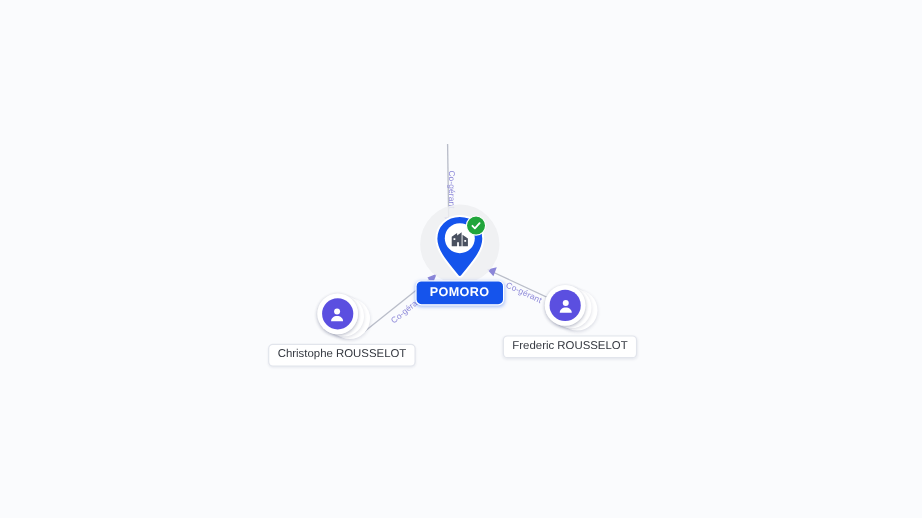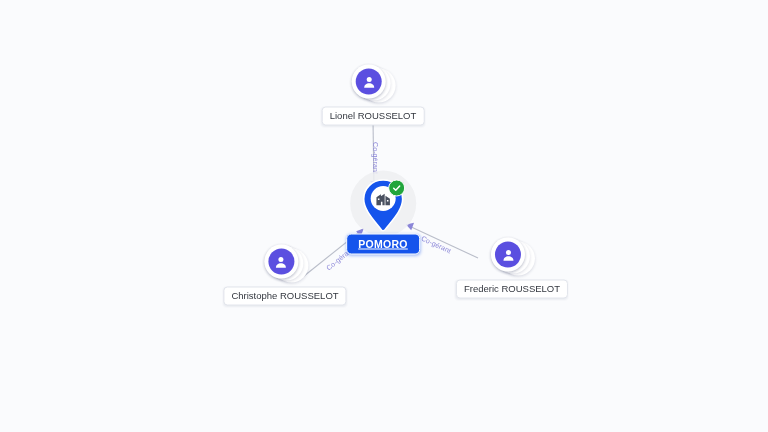--- a/index.html
+++ b/index.html
@@ -143,21 +143,20 @@
     background: #1554ec;
     border: 1.5px solid #ffffff;
     border-radius: 5px;
     font-size: 10.5px;
     line-height: 12px;
     font-weight: bold;
     letter-spacing: 0.3px;
     color: #ffffff;
     white-space: nowrap;
     box-shadow: 0 1px 3px rgba(21,84,236,0.35);
-    text-decoration: underline;
   }
 
   
   .edge-label {
     position: absolute;
     font-size: 7px;
     line-height: 8px;
     color: #8b86d8;
     white-space: nowrap;
     transform-origin: 50% 50%;
@@ -181,59 +180,41 @@
     <line x1="478" y1="258" x2="407" y2="225" stroke="#b9bdc9" stroke-width="1.1"></line>
     <polygon points="406,224.5 414,222.8 411.2,230.3" fill="#8b86d8"></polygon>
   </svg>
 
   <div class="edge-label" style="left:375px; top:158px; transform: translate(-50%,-50%) rotate(90deg);">Co-gérant</div>
 
   <div class="edge-label" style="left:340px; top:259px; transform: translate(-50%,-50%) rotate(-39deg);">Co-gérant</div>
 
   <div class="edge-label" style="left:436px; top:245px; transform: translate(-50%,-50%) rotate(25deg);">Co-gérant</div>
 
-  <div class="node" style="left:373px; top:94px;">
-    <div class="person-stack">
-      <div class="stack-ring r3"></div>
-      <div class="stack-ring r2"></div>
-      <div class="stack-ring r1"></div>
-      <div class="avatar-disc">
-        <div class="avatar-inner">
-          <svg width="15" height="15" viewBox="0 0 24 24" fill="#ffffff">
-            <circle cx="12" cy="8" r="4"></circle>
-            <path d="M4 21c0-4.4 3.6-7 8-7s8 2.6 8 7z"></path>
-          </svg>
-        </div>
-      </div>
-    </div>
-    <div class="label-wrap">
-      <span class="node-label">Lionel ROUSSELOT</span>
-    </div>
-  </div>
 
   <div class="node" style="left:285px; top:274px;">
     <div class="person-stack">
       <div class="stack-ring r3"></div>
       <div class="stack-ring r2"></div>
       <div class="stack-ring r1"></div>
       <div class="avatar-disc">
         <div class="avatar-inner">
           <svg width="15" height="15" viewBox="0 0 24 24" fill="#ffffff">
             <circle cx="12" cy="8" r="4"></circle>
             <path d="M4 21c0-4.4 3.6-7 8-7s8 2.6 8 7z"></path>
           </svg>
         </div>
       </div>
     </div>
     <div class="label-wrap">
       <span class="node-label">Christophe ROUSSELOT</span>
     </div>
   </div>
 
-  <div class="node" style="left:512px; top:267px;">
+  <div class="node" style="left:475px; top:267px;">
     <div class="person-stack">
       <div class="stack-ring r3"></div>
       <div class="stack-ring r2"></div>
       <div class="stack-ring r1"></div>
       <div class="avatar-disc">
         <div class="avatar-inner">
           <svg width="15" height="15" viewBox="0 0 24 24" fill="#ffffff">
             <circle cx="12" cy="8" r="4"></circle>
             <path d="M4 21c0-4.4 3.6-7 8-7s8 2.6 8 7z"></path>
           </svg>

